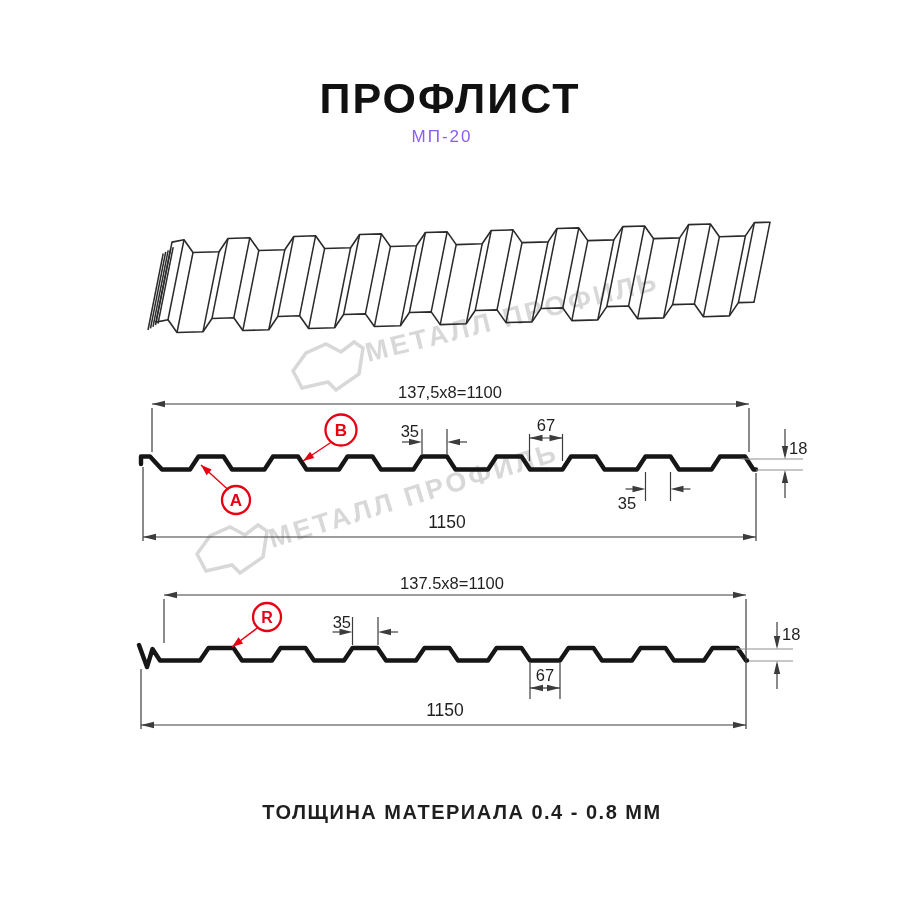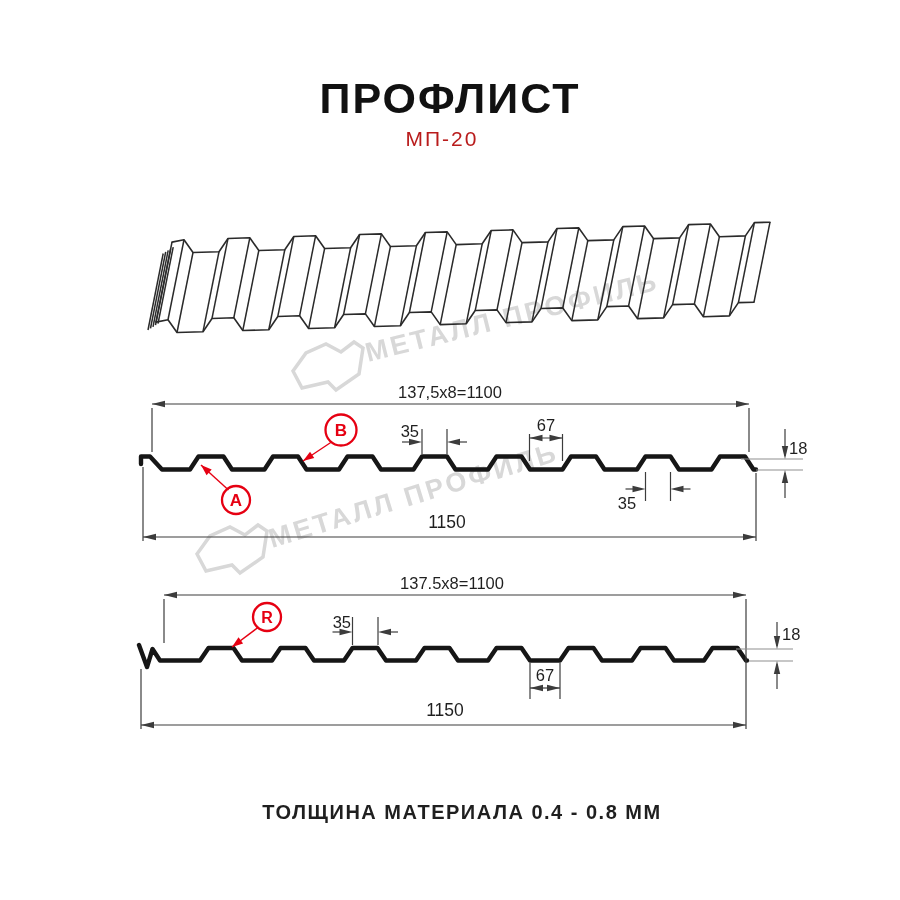--- a/index.html
+++ b/index.html
@@ -1,21 +1,21 @@
 <!DOCTYPE html>
 <html><head>
 <meta charset="utf-8">
 <style>
   html,body{margin:0;padding:0;background:#ffffff;}
   #page{position:relative;width:900px;height:900px;background:#ffffff;overflow:hidden;
         font-family:"Liberation Sans",sans-serif;}
   .title{position:absolute;top:74px;left:0;right:0;text-align:center;
          font-size:43px;font-weight:800;letter-spacing:2px;color:#111;}
   .subtitle{position:absolute;top:127px;left:0;right:16px;text-align:center;
-         font-size:21px;font-weight:500;letter-spacing:2px;color:#b91c1c;}
+         font-size:17px;font-weight:500;letter-spacing:2px;color:#8b5cf6;}
   .footer-note{position:absolute;top:801px;left:0;right:0;text-align:center;padding-left:24px;
          font-size:20px;font-weight:600;letter-spacing:1.5px;color:#1f1f1f;}
   svg{position:absolute;top:0;left:0;}
   text.dim{font-family:"Liberation Sans",sans-serif;font-size:16.5px;fill:#1f1f1f;}
   text.dim-lg{font-family:"Liberation Sans",sans-serif;font-size:17.5px;fill:#1f1f1f;}
   text.red-label{font-family:"Liberation Sans",sans-serif;font-size:17px;font-weight:700;}
   text.wm-text{font-family:"Liberation Sans",sans-serif;font-size:27px;font-weight:700;
          letter-spacing:3px;}
 </style>
 </head>

